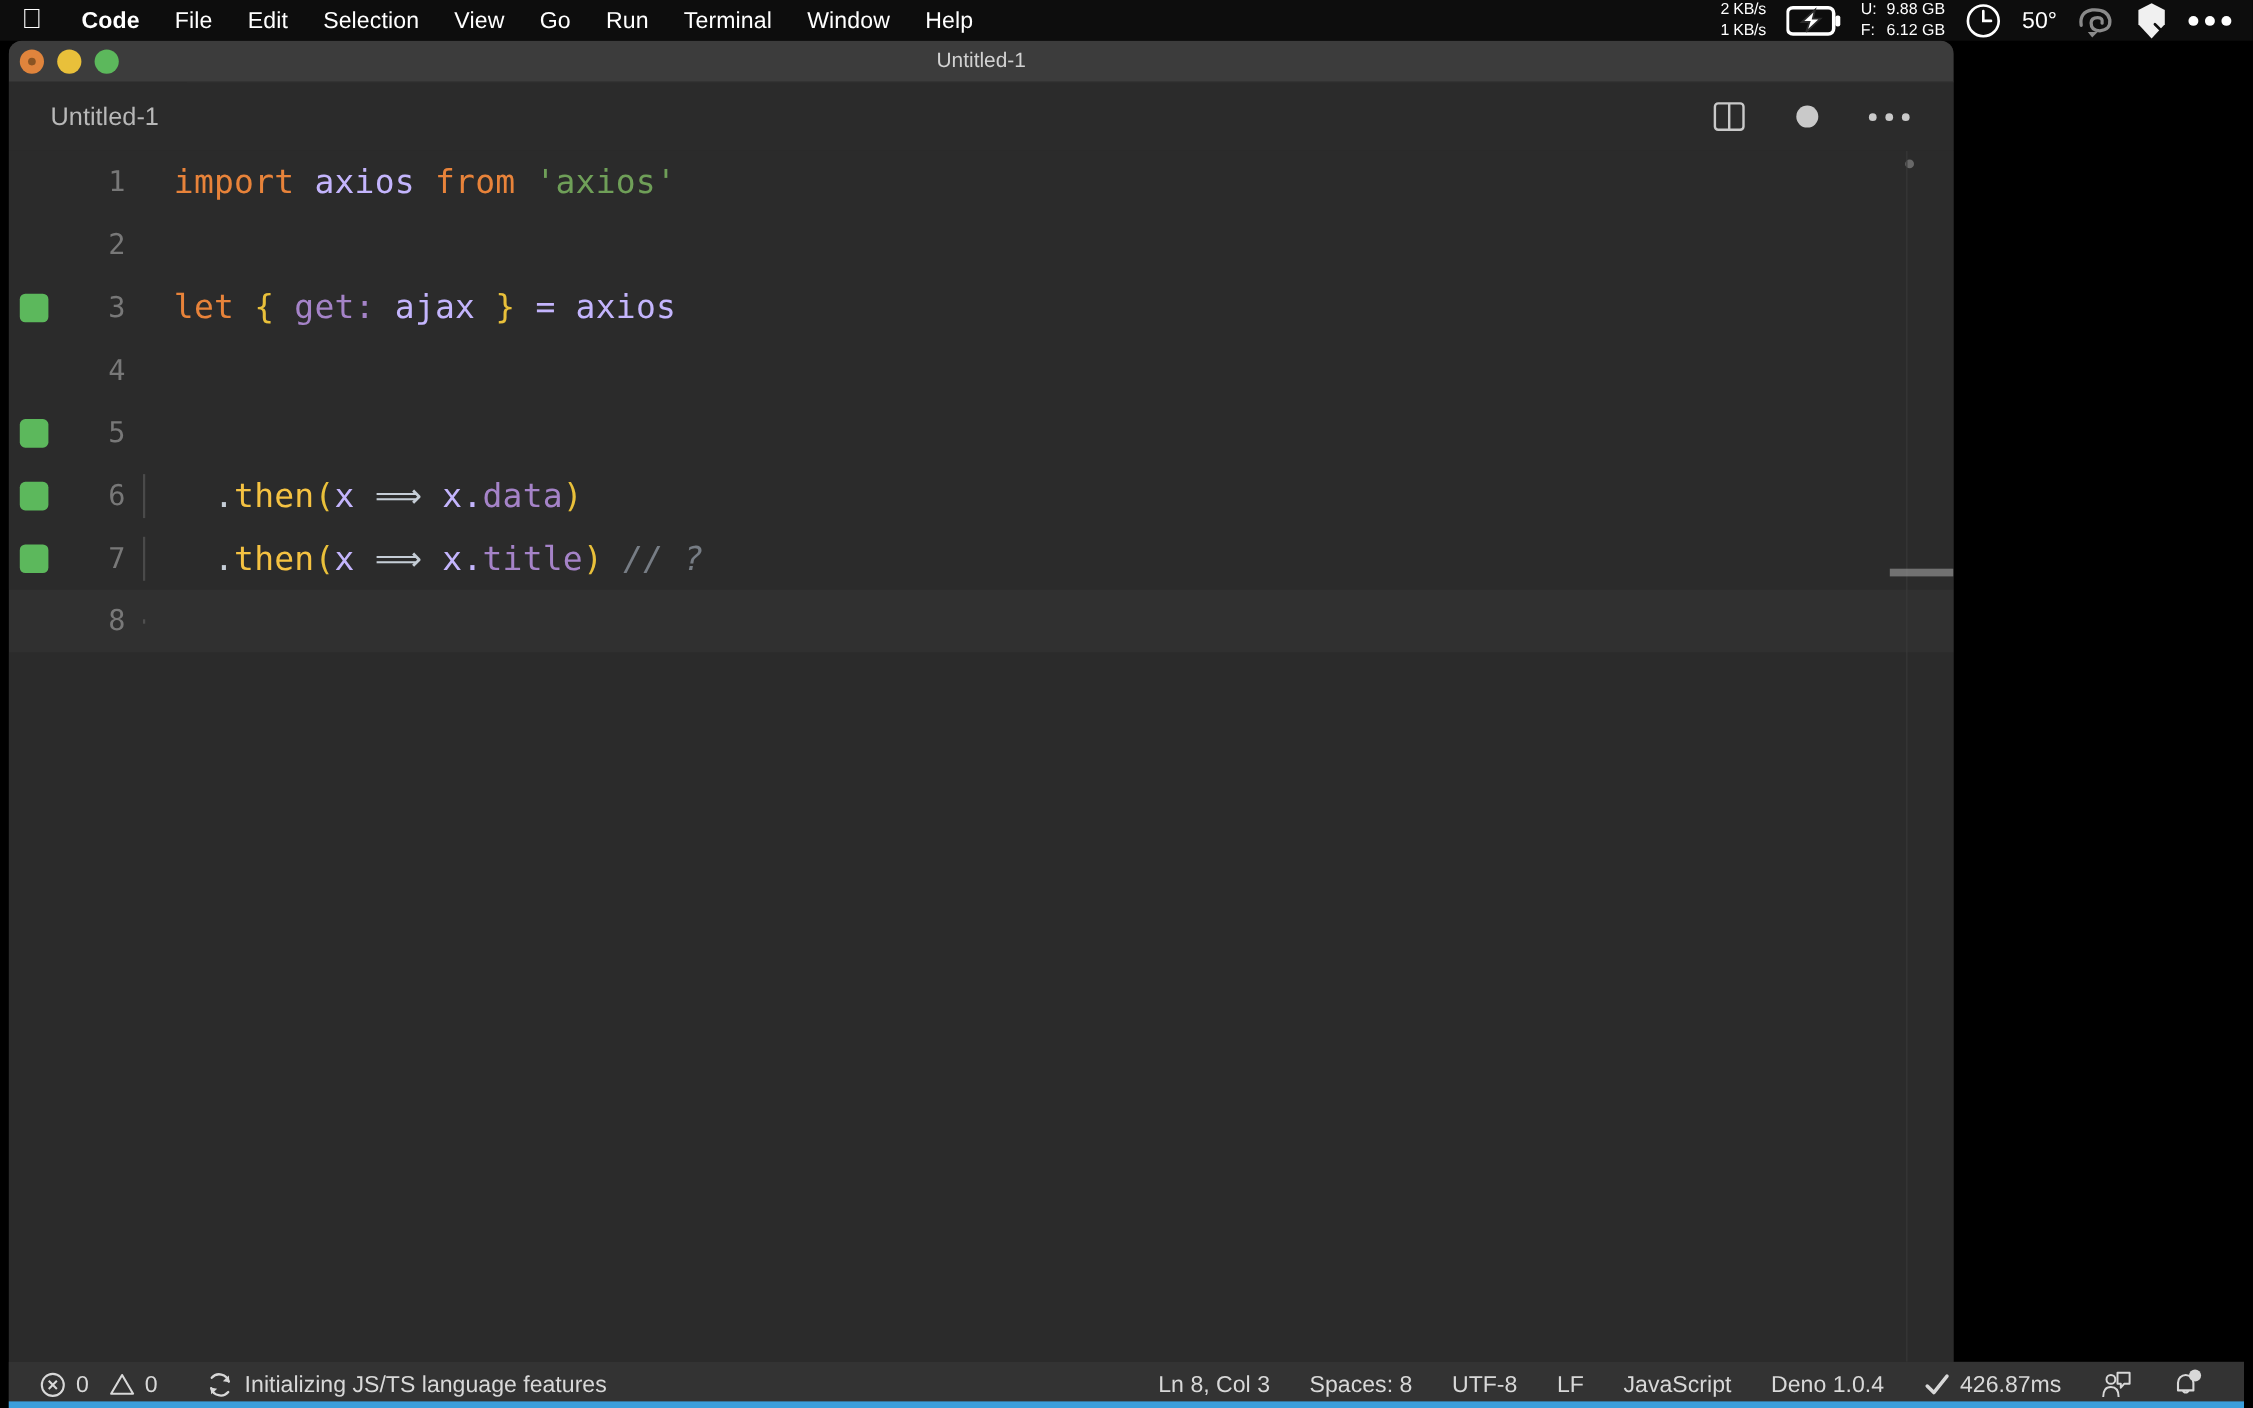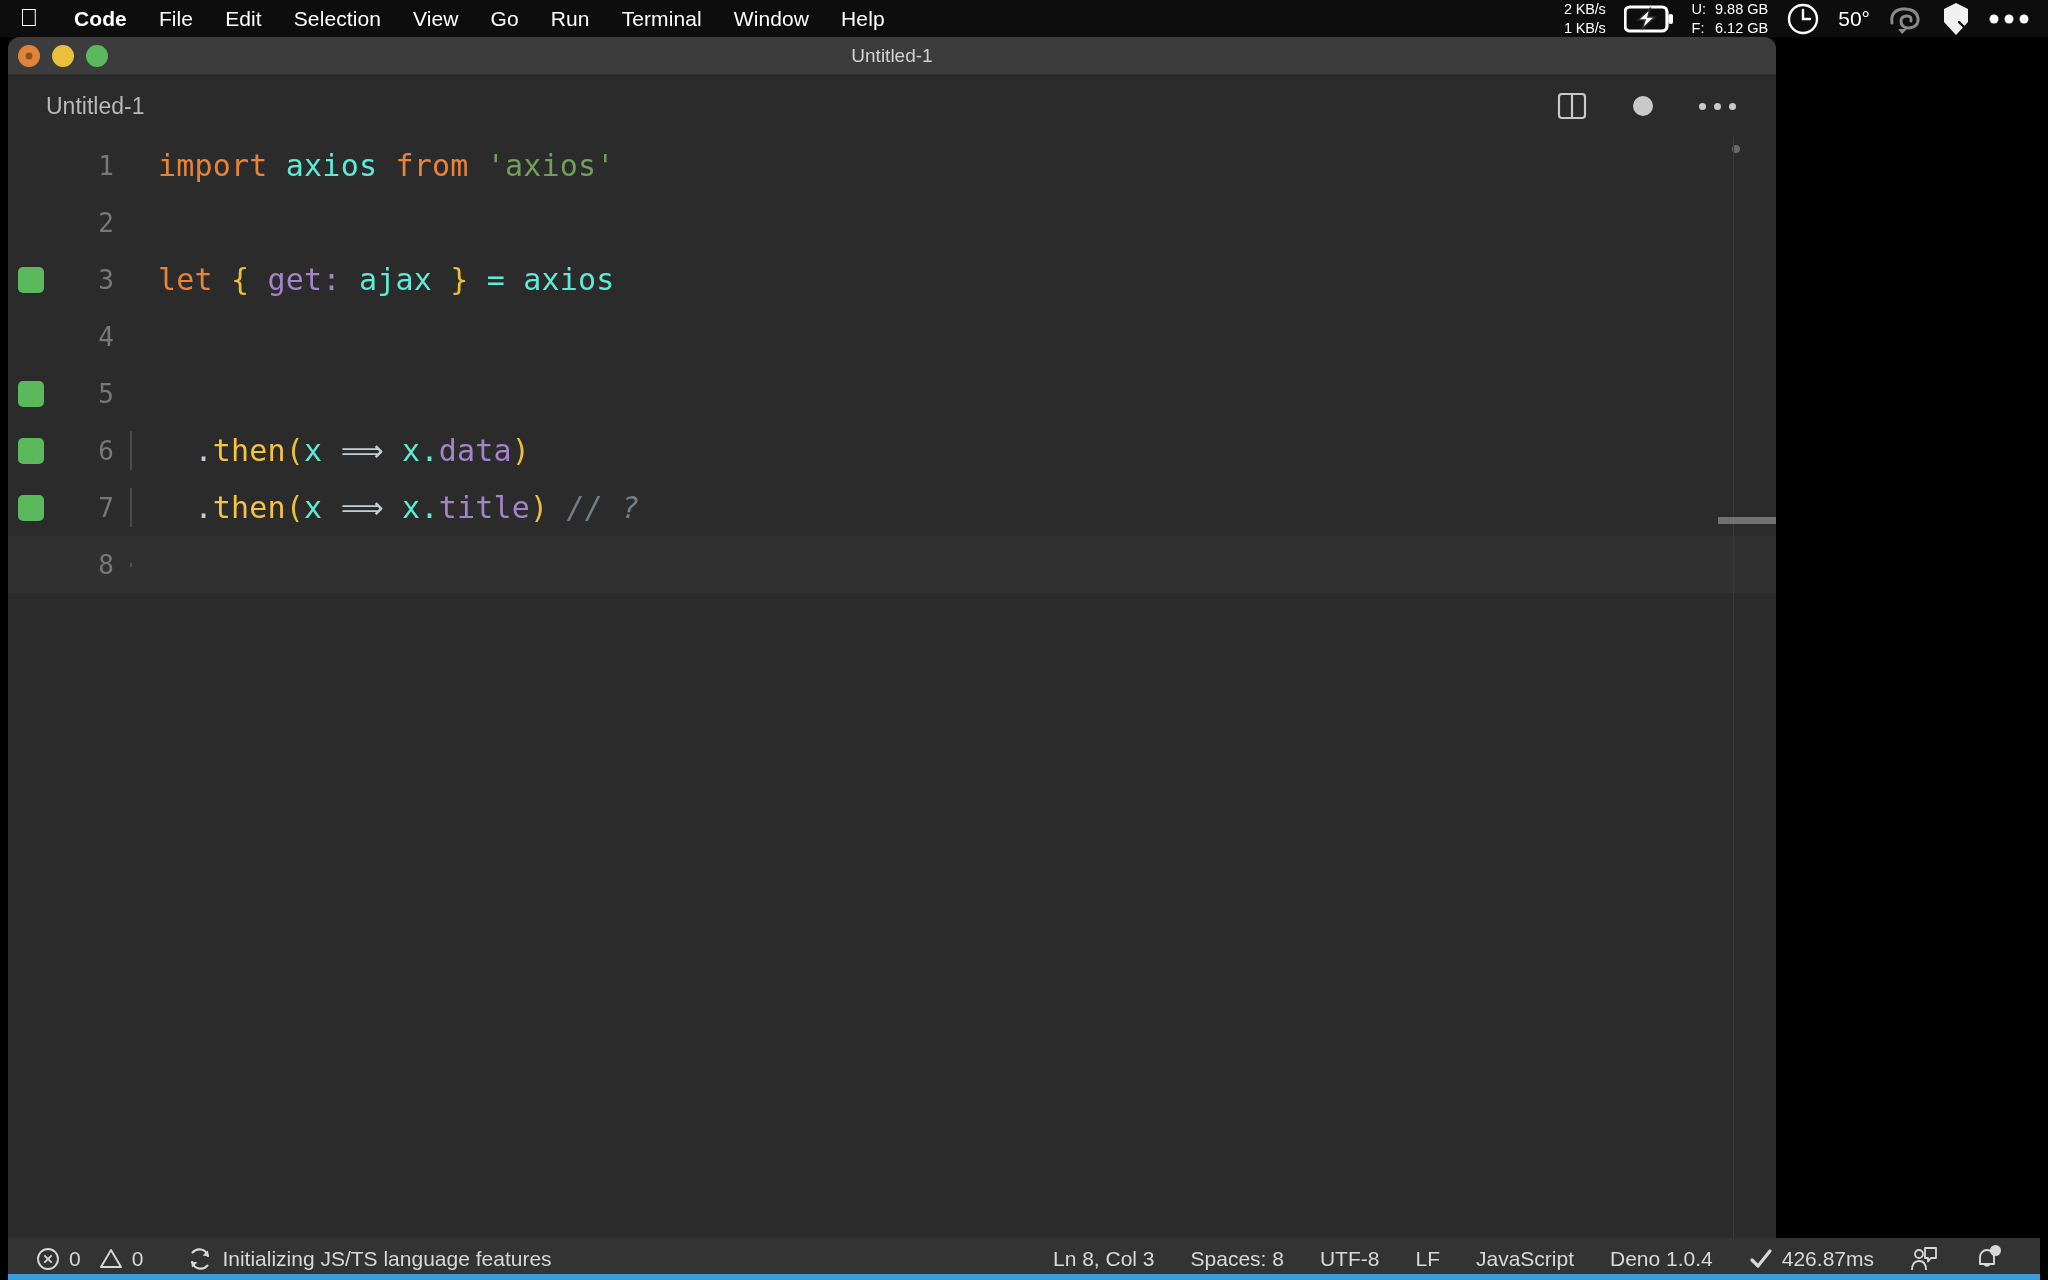--- a/index.html
+++ b/index.html
@@ -101,21 +101,21 @@
   }
   .crow.cur .ctext::before{
     content:""; position:absolute; left:0; top:-2px; bottom:-2px; width:2px; background:#4f4f4f;
   }
   .crow.ind .ctext::before{
     content:""; position:absolute; left:0; top:-2px; bottom:-2px; width:2px; background:#4a4a4a;
   }
 
   
   .t-kw   { color:#e8833a; font-weight:normal; }
-  .t-plain{ color:#5eead4; }
+  .t-plain{ color:#c4b5fd; }
   .t-str  { color:#6f9f58; }
   .t-brace{ color:#e9c03a; }
   .t-prop { color:#a583c8; }
   .t-fn   { color:#f5c242; }
   .t-punc { color:#c5cdd6; }
   .t-cmt  { color:#777d85; font-style:italic; }
   .t-link { color:#6f9f58; border-bottom:2px solid #6f9f58; }
   .t-hint { color:#4a90d9; }
   .t-arrow{ color:#c5cdd6; }
 

